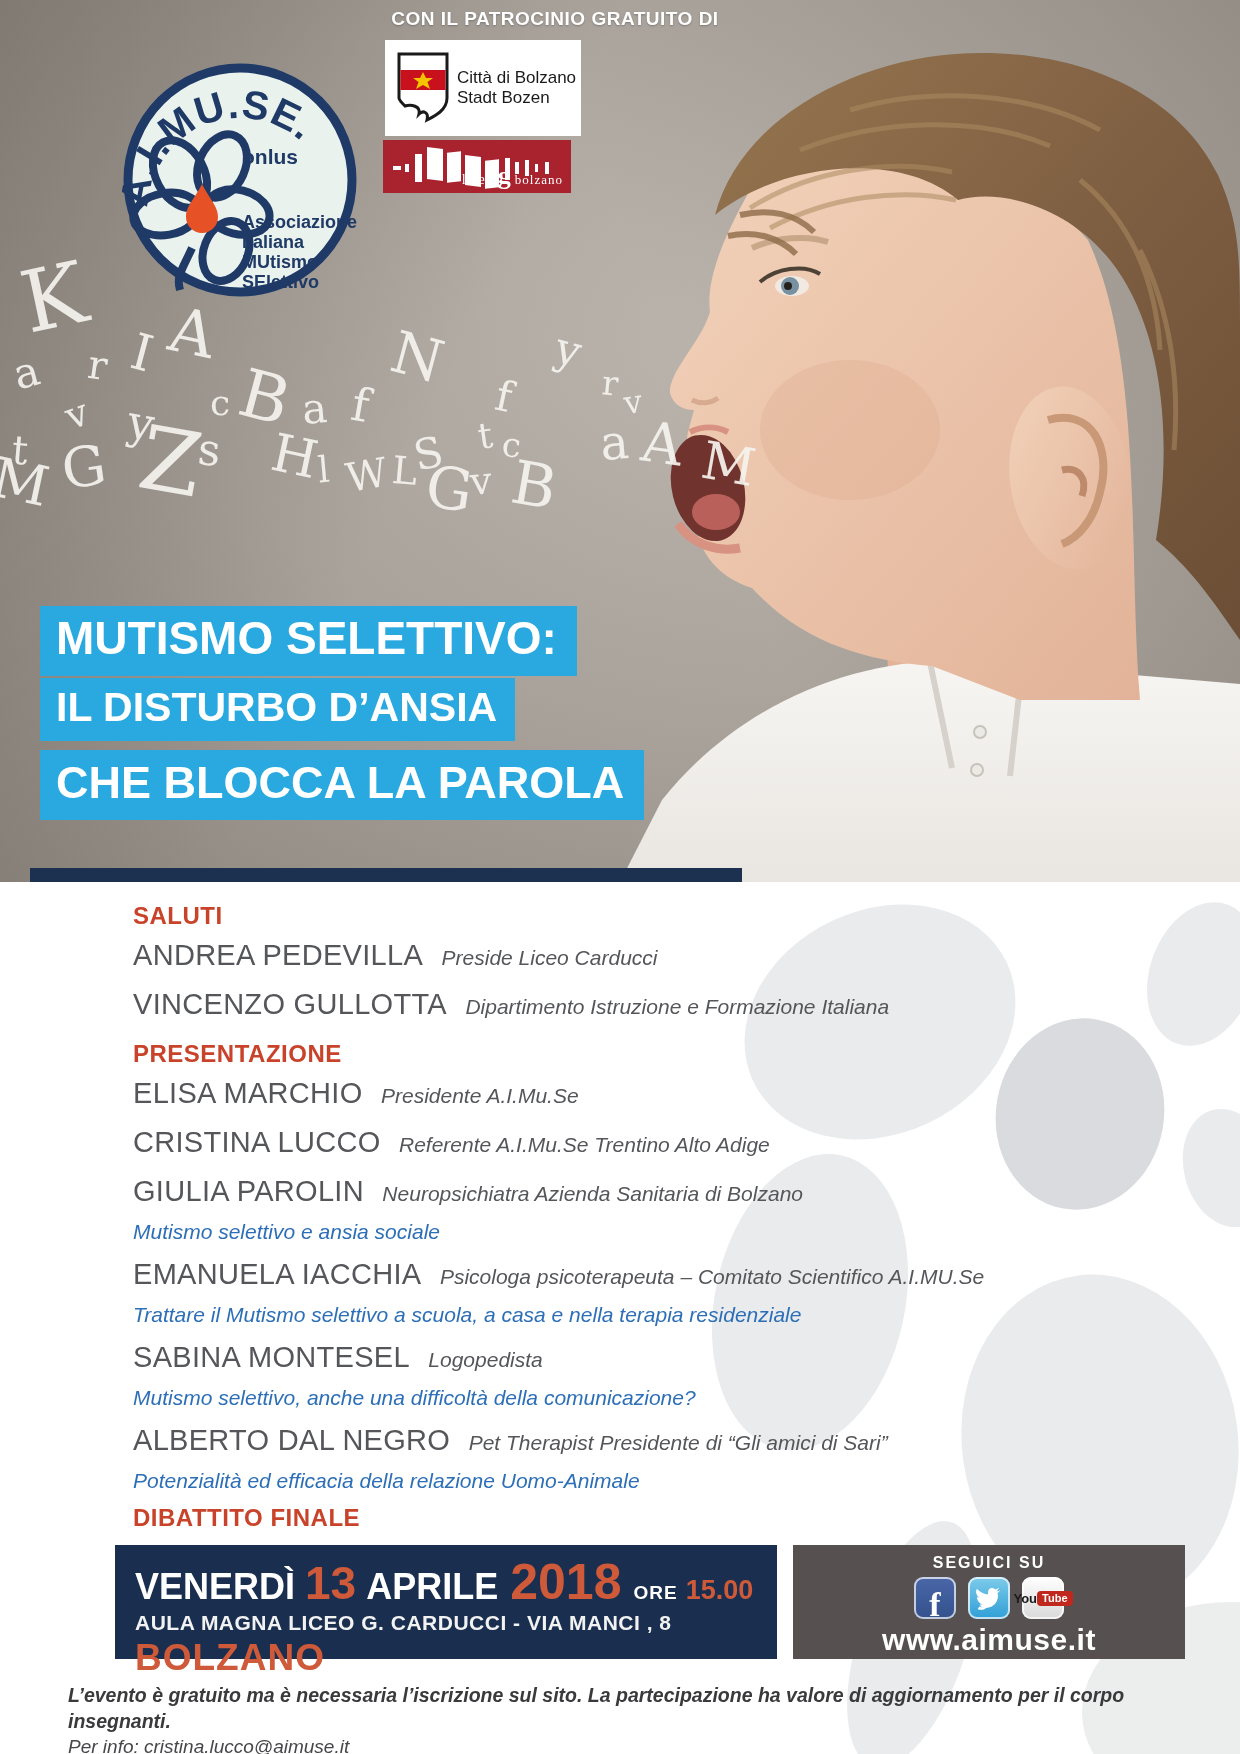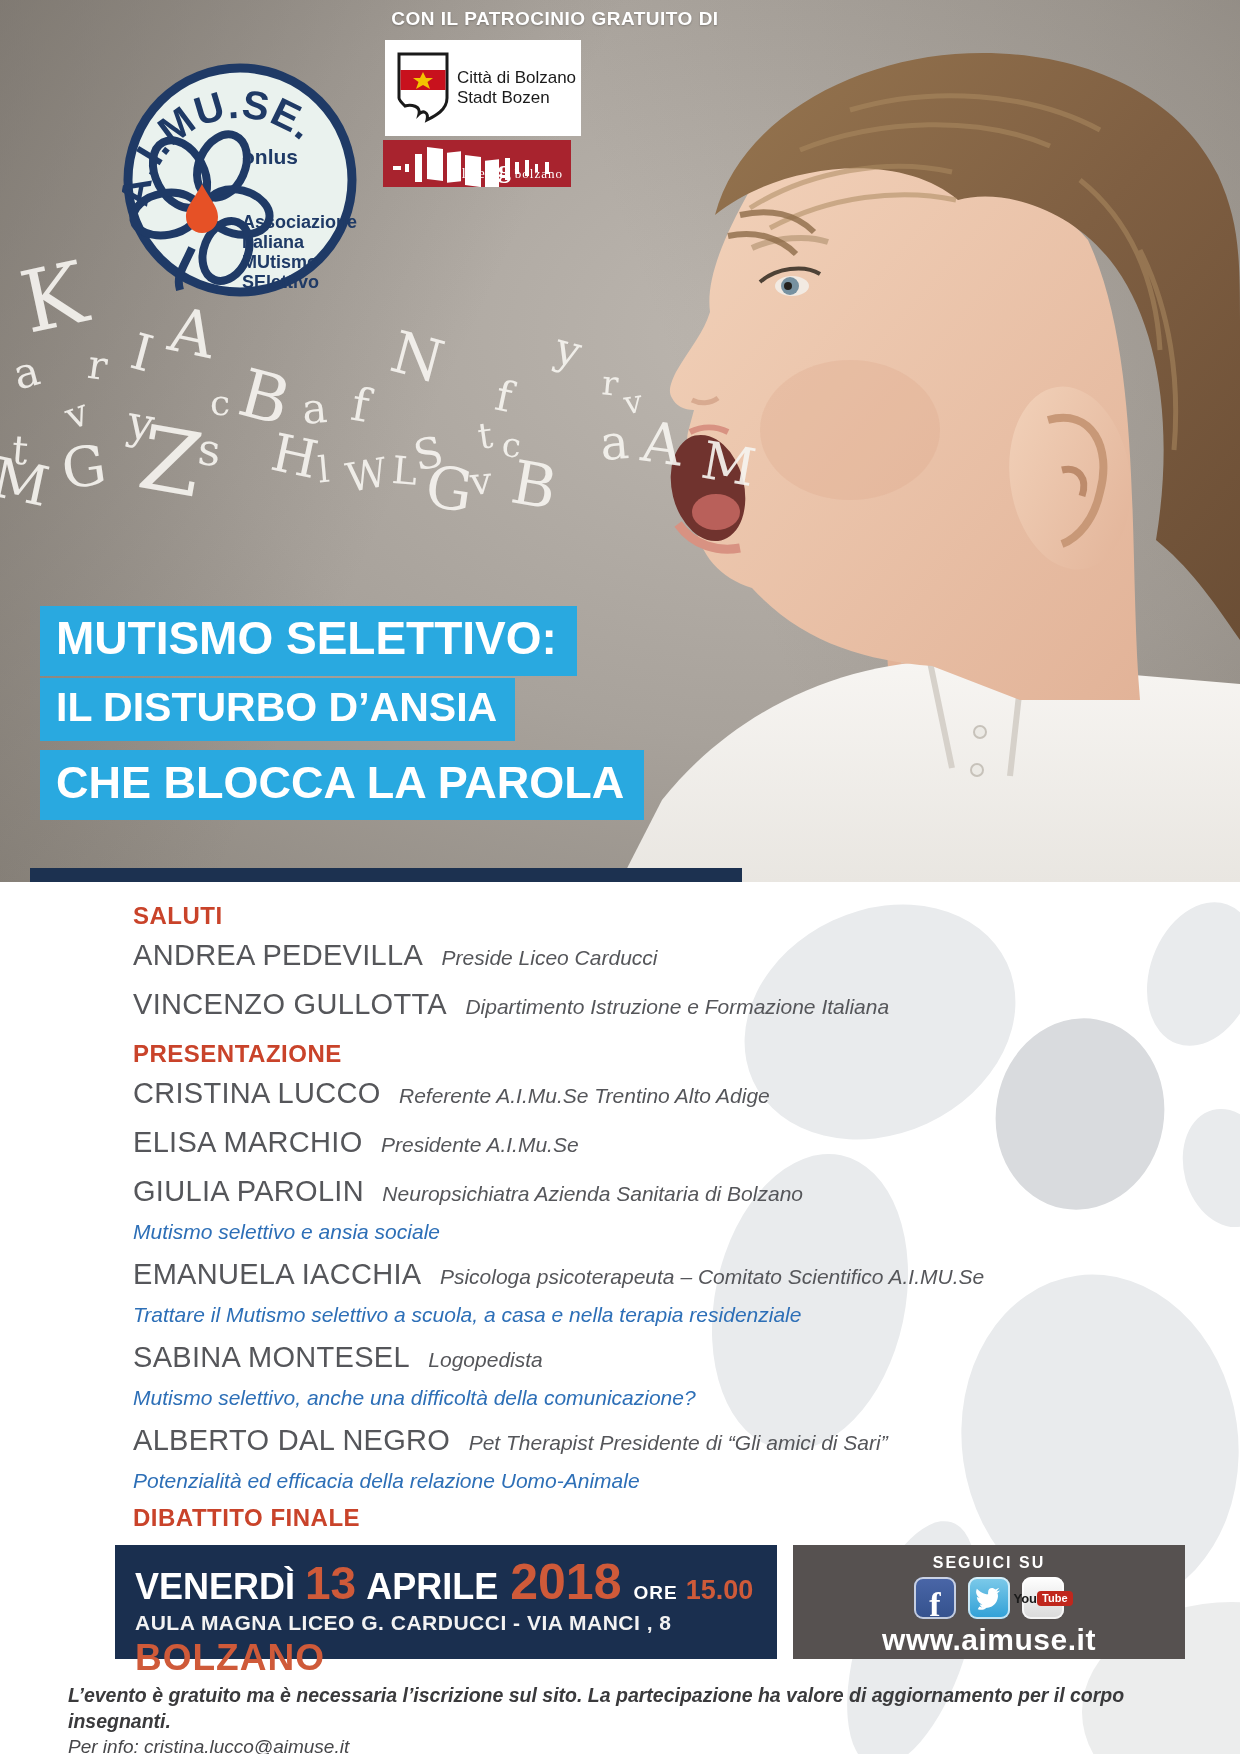--- a/index.html
+++ b/index.html
@@ -57,21 +57,21 @@
   .fl31{left:600px;top:418px;font-size:48px;transform:rotate(-5deg);}
   .fl32{left:642px;top:416px;font-size:56px;transform:rotate(8deg);}
   .fl33{left:702px;top:438px;font-size:52px;transform:rotate(10deg);}
 
   
   #aimuse-logo{left:122px;top:62px;width:236px;height:236px;z-index:5;}
   #bolzano-logo{left:385px;top:40px;width:196px;height:96px;background:#fff;z-index:5;
     display:flex;align-items:center;}
   #bolzano-logo svg{margin-left:12px;}
   .bz-text{margin-left:8px;color:#1a1a1a;font-size:17px;line-height:20px;}
-  #liceo-logo{left:383px;top:140px;width:188px;height:47px;background:#a8232e;z-index:5;overflow:hidden;}
+  #liceo-logo{left:383px;top:140px;width:188px;height:53px;background:#a8232e;z-index:5;overflow:hidden;}
   .eq{position:absolute;background:#fff;}
   .liceo-words{position:absolute;right:8px;bottom:2px;color:#fff;font-family:"Liberation Serif",serif;}
   .liceo-words .w1{font-size:14px;letter-spacing:1px;}
   .liceo-words .w2{font-size:26px;font-weight:bold;}
   .liceo-words .w3{font-size:13px;letter-spacing:1px;}
 
   
   .bar{position:absolute;left:40px;background:#29a9e0;color:#fff;font-weight:bold;
        white-space:nowrap;z-index:6;display:inline-block;}
   #bar1{top:606px;font-size:46px;padding:5px 20px 11px 16px;}
@@ -319,26 +319,26 @@
     <span class="pname">ANDREA PEDEVILLA</span>
     <span class="prole">Preside Liceo Carducci</span>
   </div>
   <div class="prow">
     <span class="pname">VINCENZO GULLOTTA</span>
     <span class="prole">Dipartimento Istruzione e Formazione Italiana</span>
   </div>
 
   <div class="sec-h">PRESENTAZIONE</div>
   <div class="prow">
+    <span class="pname">ELISA MARCHIO</span>
+    <span class="prole">Presidente A.I.Mu.Se</span>
+  </div>
+  <div class="prow">
     <span class="pname">CRISTINA LUCCO</span>
     <span class="prole">Referente A.I.Mu.Se Trentino Alto Adige</span>
-  </div>
-  <div class="prow">
-    <span class="pname">ELISA MARCHIO</span>
-    <span class="prole">Presidente A.I.Mu.Se</span>
   </div>
 
   <div class="prow">
     <span class="pname">GIULIA PAROLIN</span>
     <span class="prole">Neuropsichiatra Azienda Sanitaria di Bolzano</span>
   </div>
   <div class="ptopic">Mutismo selettivo e ansia sociale</div>
   <div class="prow">
     <span class="pname">EMANUELA IACCHIA</span>
     <span class="prole">Psicologa psicoterapeuta – Comitato Scientifico A.I.MU.Se</span>

